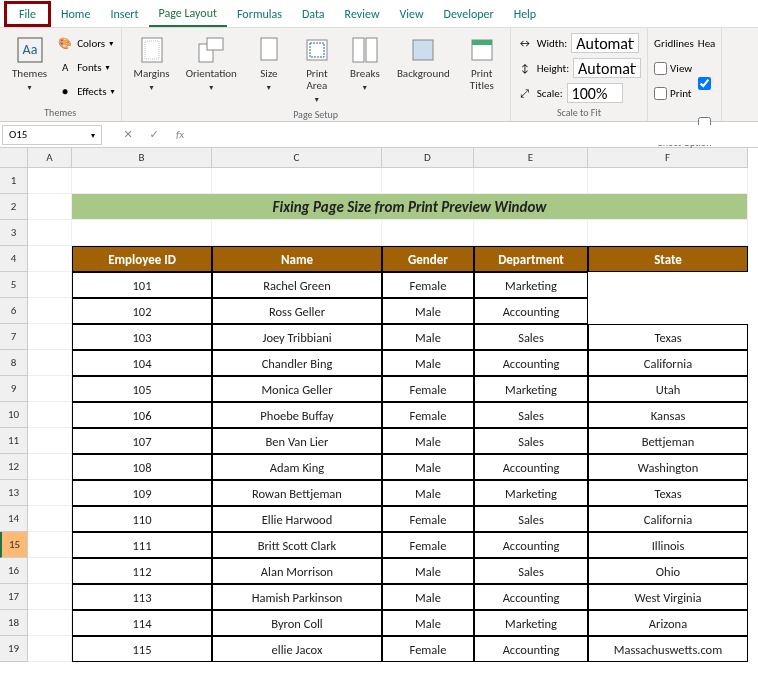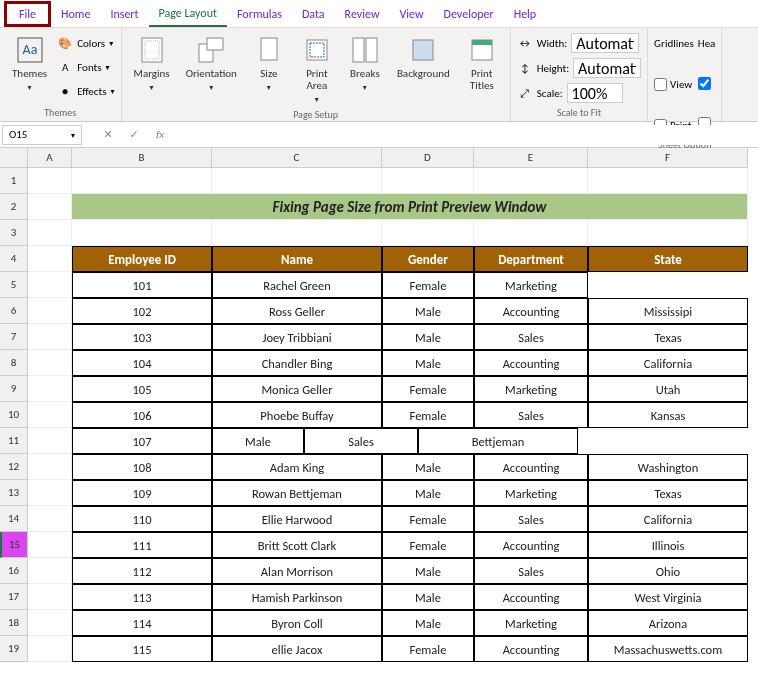--- a/index.html
+++ b/index.html
@@ -1,50 +1,50 @@
 <!DOCTYPE html>
 <html><head>
   <meta charset="utf-8">
   <style>
     * { margin: 0; padding: 0; box-sizing: border-box; font-family: 'Segoe UI', Calibri, sans-serif; }
     body { background: #fff; overflow: hidden; width: 758px; height: 687px; }
     
     .tabs { display: flex; background: #fff; border-bottom: 1px solid #ddd; height: 28px; align-items: center; padding-left: 4px; }
-    .tab { padding: 5px 10px; font-size: 12px; color: #6d28d9; cursor: pointer; }
+    .tab { padding: 5px 10px; font-size: 12px; color: #0f766e; cursor: pointer; }
     .tab.file { background: #fff; border: 3px solid #8B0000; padding: 3px 12px; }
     .tab.active { font-weight: 500; border-bottom: 2px solid #217346; color: #217346; }
     
     .ribbon { display: flex; background: #f3f2f1; border-bottom: 1px solid #ccc; height: 94px; }
     .ribbon-group { display: flex; flex-direction: column; border-right: 1px solid #ddd; padding: 4px 6px 0; }
     .ribbon-group-content { display: flex; flex: 1; gap: 4px; align-items: flex-start; }
     .ribbon-group-label { font-size: 10px; color: #666; text-align: center; padding: 2px 0; }
     
     .ribbon-btn-large { display: flex; flex-direction: column; align-items: center; justify-content: flex-start; padding: 2px 6px; cursor: pointer; font-size: 11px; color: #333; gap: 2px; min-width: 40px; }
     .ribbon-btn-large .icon { width: 32px; height: 32px; display: flex; align-items: center; justify-content: center; }
     .ribbon-btn-large .label { text-align: center; line-height: 1.1; }
     .chevron { font-size: 8px; }
     
     .ribbon-col { display: flex; flex-direction: column; gap: 2px; font-size: 11px; }
     .ribbon-row { display: flex; align-items: center; gap: 4px; font-size: 11px; height: 22px; }
     .ribbon-row .icon { width: 16px; height: 16px; display: flex; align-items: center; justify-content: center; }
     .ribbon-input { border: 1px solid #ccc; background: #fff; font-size: 16px; padding: 1px 4px; width: 68px; height: 20px; }
     .ribbon-row label { display: flex; align-items: center; gap: 3px; }
     
     .formula-bar { display: flex; align-items: center; border-bottom: 1px solid #ccc; height: 26px; gap: 2px; padding: 2px; }
-    .name-box { border: 1px solid #ccc; background: #fff; font-size: 11px; padding: 2px 6px; width: 80px; height: 20px; display: flex; align-items: center; justify-content: space-between; }
+    .name-box { border: 1px solid #ccc; background: #fff; font-size: 11px; padding: 2px 6px; width: 100px; height: 20px; display: flex; align-items: center; justify-content: space-between; }
     .fb-btn { width: 24px; height: 20px; display: flex; align-items: center; justify-content: center; color: #888; font-size: 11px; cursor: pointer; }
     .fb-input { flex: 1; border: none; height: 20px; font-size: 12px; padding: 0 4px; }
     
     .sheet { display: flex; }
     .corner { width: 28px; height: 20px; background: #f0f0f0; border-right: 1px solid #ccc; border-bottom: 1px solid #ccc; }
     .col-headers { display: flex; flex: 1; }
     .col-h { background: #f0f0f0; border-right: 1px solid #ccc; border-bottom: 1px solid #ccc; font-size: 11px; text-align: center; line-height: 20px; height: 20px; color: #333; }
     .row-headers { display: flex; flex-direction: column; }
     .row-h { width: 28px; height: 26px; background: #f0f0f0; border-right: 1px solid #ccc; border-bottom: 1px solid #ccc; font-size: 11px; text-align: center; line-height: 26px; color: #333; }
-    .row-h.sel { background: #d946ef; border-left: 2px solid #217346; }
+    .row-h.sel { background: #fdba74; border-left: 2px solid #217346; }
     
     .grid { position: relative; }
     .grid-rows { display: flex; flex-direction: column; }
     .grid-row { display: flex; height: 26px; }
     .cell { border-right: 1px solid #eee; border-bottom: 1px solid #eee; font-size: 12px; display: flex; align-items: center; padding: 0 4px; overflow: visible; white-space: nowrap; }
     
     .title-cell { background: #a8c887; font-style: italic; font-weight: bold; font-size: 15px; justify-content: center; color: #222; }
     .th-cell { background: #a16207; color: #fff; font-weight: bold; font-size: 13px; justify-content: center; border: 1px solid #000; }
     .td-cell { background: #fff; border: 1px solid #000; justify-content: center; font-size: 12.5px; color: #222; }
     
@@ -198,21 +198,21 @@
             <span>Scale:</span>
             <input class="ribbon-input" style="width: 56px;" value="100%">
           </div>
       </div>
     </div>
     <div class="ribbon-group-label">Scale to Fit</div>
   </div>
 
   <div class="ribbon-group">
     <div class="ribbon-group-content">
-      <div class="ribbon-col" style="gap:19px">
+      <div class="ribbon-col" style="gap:3px">
         <div class="ribbon-row">Gridlines</div>
         <div class="ribbon-row">
             <label>
               <input type="checkbox" style="">
               <span>View</span>
             </label>
           </div>
         <div class="ribbon-row">
             <label>
               <input type="checkbox" style="">
@@ -325,21 +325,20 @@
           <div class="cell td-cell w-c">Rachel Green</div>
           <div class="cell td-cell w-d">Female</div>
           <div class="cell td-cell w-e">Marketing</div>
         </div>
         <div class="grid-row">
           <div class="cell w-a"></div>
           <div class="cell td-cell w-b">102</div>
           <div class="cell td-cell w-c">Ross Geller</div>
           <div class="cell td-cell w-d">Male</div>
           <div class="cell td-cell w-e">Accounting</div>
-          <div class="cell td-cell w-f">Mississipi</div>
         </div>
         <div class="grid-row">
           <div class="cell w-a"></div>
           <div class="cell td-cell w-b">103</div>
           <div class="cell td-cell w-c">Joey Tribbiani</div>
           <div class="cell td-cell w-d">Male</div>
           <div class="cell td-cell w-e">Sales</div>
           <div class="cell td-cell w-f">Texas</div>
         </div>
         <div class="grid-row">
@@ -362,20 +361,21 @@
           <div class="cell w-a"></div>
           <div class="cell td-cell w-b">106</div>
           <div class="cell td-cell w-c">Phoebe Buffay</div>
           <div class="cell td-cell w-d">Female</div>
           <div class="cell td-cell w-e">Sales</div>
           <div class="cell td-cell w-f">Kansas</div>
         </div>
         <div class="grid-row">
           <div class="cell w-a"></div>
           <div class="cell td-cell w-b">107</div>
+          <div class="cell td-cell w-c">Ben Van Lier</div>
           <div class="cell td-cell w-d">Male</div>
           <div class="cell td-cell w-e">Sales</div>
           <div class="cell td-cell w-f">Bettjeman</div>
         </div>
         <div class="grid-row">
           <div class="cell w-a"></div>
           <div class="cell td-cell w-b">108</div>
           <div class="cell td-cell w-c">Adam King</div>
           <div class="cell td-cell w-d">Male</div>
           <div class="cell td-cell w-e">Accounting</div>

